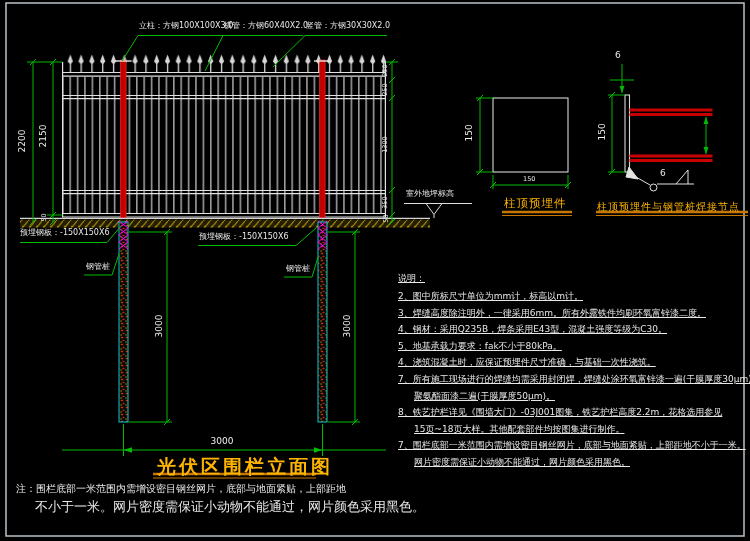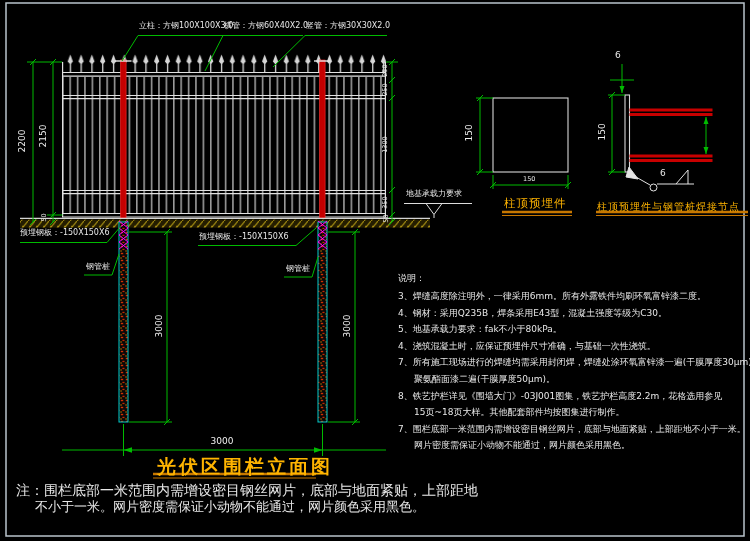--- a/index.html
+++ b/index.html
@@ -7,21 +7,21 @@
          font-family:"DejaVu Sans",sans-serif;}
   .stage svg{position:absolute;left:0;top:0;}
   .t{position:absolute;color:#e8e8e8;white-space:nowrap;line-height:1.1;}
   .t7{font-size:6.5px;}
   .t8{font-size:8px;}
   .t9{font-size:9px;}
   .vt{transform:rotate(-90deg);transform-origin:center center;}
   .dimtxt{font-size:9px;color:#f0f0f0;}
   .ttl{color:#ffb400;font-weight:bold;font-size:19px;letter-spacing:3px;}
   .dttl{color:#ffb400;font-weight:normal;font-size:11.5px;letter-spacing:1px;}
-  .notes{position:absolute;left:398px;top:268px;width:348px;color:#e8e8e8;font-size:9px;}
+  .notes{position:absolute;left:398px;top:268px;width:348px;color:#e8e8e8;font-size:9px;text-decoration:underline;}
   .notes div{line-height:16.6px;white-space:nowrap;}
   .notes .indent{padding-left:16px;}
   .notes .heading{line-height:20px;}
 </style>
 </head>
 <body>
 
 <div class="stage">
 
 <svg width="750" height="541" viewBox="0 0 750 541">
@@ -223,46 +223,47 @@
 <div class="t t7 vt" style="left:379px;top:67px">250</div>
 <div class="t t7 vt" style="left:379px;top:86px">250</div>
 <div class="t t7 vt" style="left:377px;top:141px">1300</div>
 <div class="t t7 vt" style="left:379px;top:199px">350</div>
 <div class="t t7 vt" style="left:382px;top:215px">50</div>
 
 <div class="t t8" style="left:20px;top:229px">预埋钢板：-150X150X6</div>
 <div class="t t8" style="left:199px;top:233px">预埋钢板：-150X150X6</div>
 <div class="t t8" style="left:86px;top:263px">钢管桩</div>
 <div class="t t8" style="left:286px;top:265px">钢管桩</div>
-<div class="t t8" style="left:406px;top:190px">地基承载力要求</div>
+<div class="t t8" style="left:406px;top:190px">室外地坪标高</div>
 
 <div class="t dimtxt vt" style="left:148px;top:321px">3000</div>
 <div class="t dimtxt vt" style="left:336px;top:321px">3000</div>
 <div class="t dimtxt" style="left:207px;top:437px;width:30px;text-align:center">3000</div>
 
 <div class="t dimtxt vt" style="left:461px;top:128px">150</div>
 <div class="t t7" style="left:523px;top:176px">150</div>
 <div class="dttl t" style="left:504px;top:197px">柱顶预埋件</div>
 
 <div class="t dimtxt vt" style="left:594px;top:127px">150</div>
 <div class="t t9" style="left:615px;top:51px">6</div>
 <div class="t t9" style="left:660px;top:169px">6</div>
 <div class="dttl t" style="left:597px;top:201px;font-size:10px">柱顶预埋件与钢管桩焊接节点</div>
 
 <div class="notes">
   <div class="heading">说明：</div>
+  <div>2、图中所标尺寸单位为mm计，标高以m计。</div>
   <div>3、焊缝高度除注明外，一律采用6mm。所有外露铁件均刷环氧富锌漆二度。</div>
   <div>4、钢材：采用Q235B，焊条采用E43型，混凝土强度等级为C30。</div>
   <div>5、地基承载力要求：fak不小于80kPa。</div>
   <div>4、浇筑混凝土时，应保证预埋件尺寸准确，与基础一次性浇筑。</div>
   <div>7、所有施工现场进行的焊缝均需采用封闭焊，焊缝处涂环氧富锌漆一遍(干膜厚度30μm)，</div>
   <div class="indent">聚氨酯面漆二遍(干膜厚度50μm)。</div>
   <div>8、铁艺护栏详见《围墙大门》-03J001图集，铁艺护栏高度2.2m，花格选用参见</div>
   <div class="indent">15页~18页大样。其他配套部件均按图集进行制作。</div>
   <div>7、围栏底部一米范围内需增设密目钢丝网片，底部与地面紧贴，上部距地不小于一米。</div>
   <div class="indent">网片密度需保证小动物不能通过，网片颜色采用黑色。</div>
 </div>
 
 <div class="ttl t" style="left:157px;top:456px">光伏区围栏立面图</div>
-<div class="t" style="left:16px;top:483px;font-size:14px">注：围栏底部一米范围内需增设密目钢丝网片，底部与地面紧贴，上部距地</div>
+<div class="t" style="left:16px;top:483px;font-size:10px">注：围栏底部一米范围内需增设密目钢丝网片，底部与地面紧贴，上部距地</div>
 <div class="t" style="left:35px;top:500px;font-size:13px">不小于一米。网片密度需保证小动物不能通过，网片颜色采用黑色。</div>
 
 </div>
 
 </body></html>

